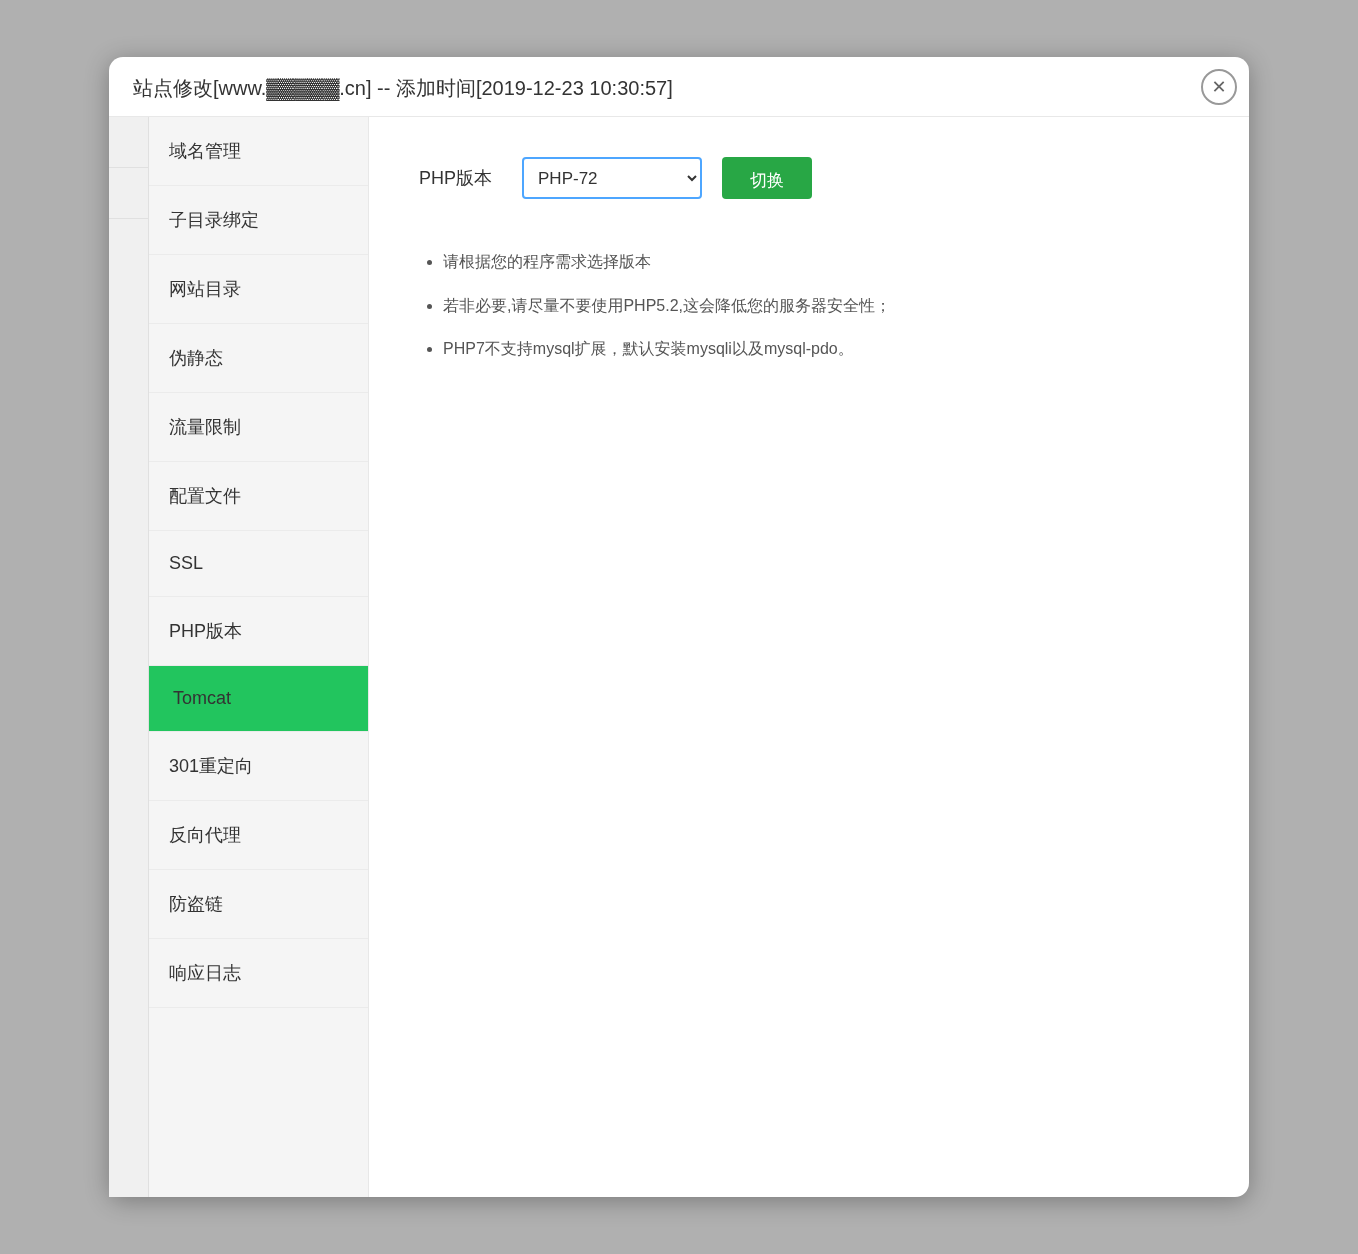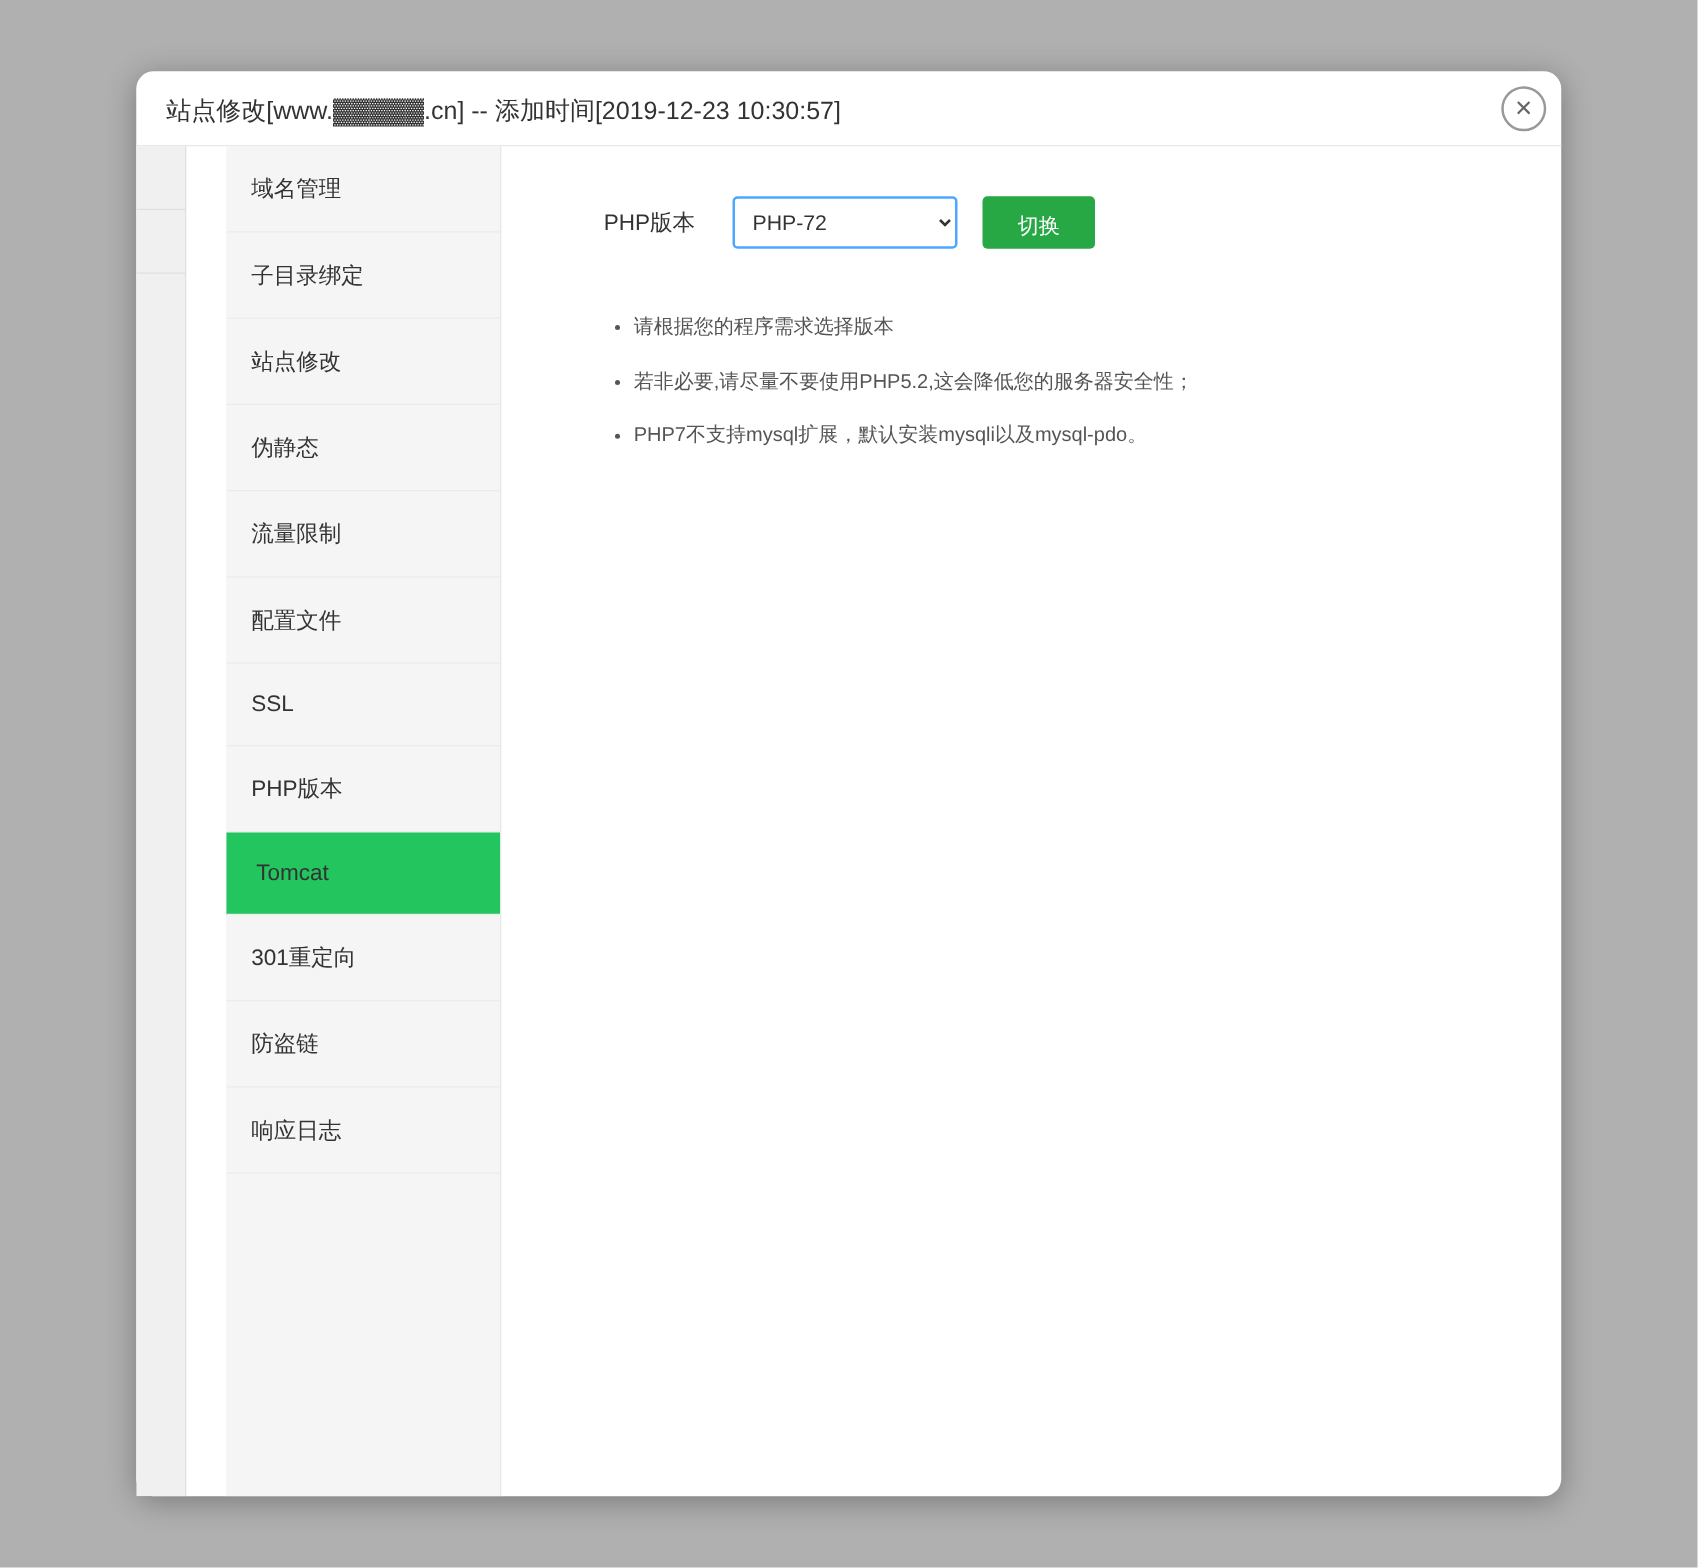--- a/index.html
+++ b/index.html
@@ -44,21 +44,20 @@
       align-items: center;
       justify-content: center;
       font-size: 18px;
       color: #666;
       z-index: 10;
     }
     .modal-body {
       display: flex;
       flex: 1;
       overflow: hidden;
-      gap: 32px;
     }
     .sidebar {
       width: 220px;
       background: #f5f5f5;
       border-right: 1px solid #e8e8e8;
       flex-shrink: 0;
       overflow-y: auto;
     }
     .sidebar-item {
       padding: 22px 20px;
@@ -147,21 +146,21 @@
     </div>
 
     <div class="sidebar">
       <div class="sidebar-item">
         <span>域名管理</span>
       </div>
       <div class="sidebar-item">
         <span>子目录绑定</span>
       </div>
       <div class="sidebar-item">
-        <span>站点修改</span>
+        <span>网站目录</span>
       </div>
       <div class="sidebar-item">
         <span>伪静态</span>
       </div>
       <div class="sidebar-item">
         <span>流量限制</span>
       </div>
       <div class="sidebar-item">
         <span>配置文件</span>
       </div>
@@ -169,20 +168,23 @@
         <span>SSL</span>
       </div>
       <div class="sidebar-item">
         <span>PHP版本</span>
       </div>
       <div class="sidebar-item active">
         <span>Tomcat</span>
       </div>
       <div class="sidebar-item">
         <span>301重定向</span>
+      </div>
+      <div class="sidebar-item">
+        <span>反向代理</span>
       </div>
       <div class="sidebar-item">
         <span>防盗链</span>
       </div>
       <div class="sidebar-item">
         <span>响应日志</span>
       </div>
     </div>
 
     <div class="content-area">

